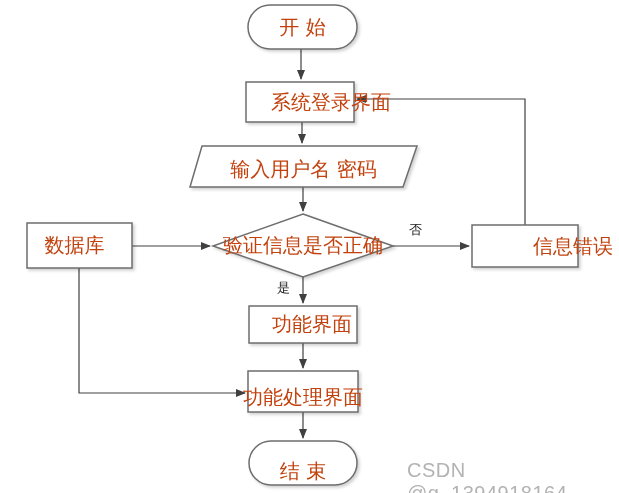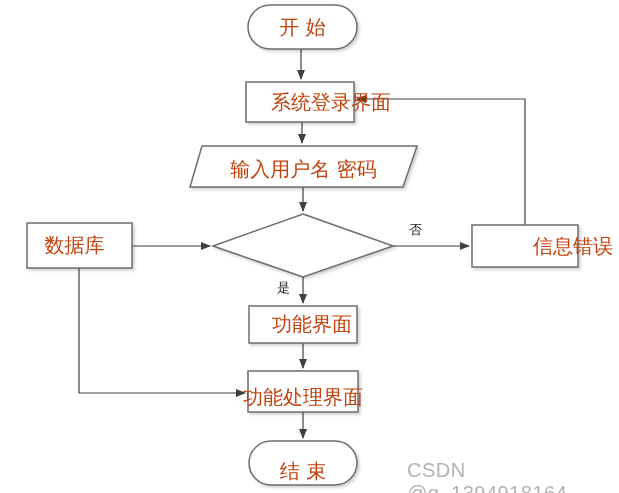--- a/index.html
+++ b/index.html
@@ -92,20 +92,21 @@
       <rect class="shape" x="472" y="225" width="106" height="42"></rect>
       <rect class="shape" x="249" y="306" width="108" height="37"></rect>
       <rect class="shape" x="248" y="371" width="110" height="41"></rect>
       <rect class="shape" x="249" y="441" width="108" height="44" rx="22" ry="22"></rect>
     </g>
   </svg>
 
   <div class="node-label" style="left:248px; top:5px;  width:109px; height:44px;">开 始</div>
   <div class="node-label" style="left:246px; top:82px; width:108px; height:40px;margin-left:31px;">系统登录界面</div>
   <div class="node-label" style="left:190px; top:146px; width:227px; height:47px;">输入用户名 密码</div>
+  <div class="node-label" style="left:213px; top:214px; width:180px; height:63px;">验证信息是否正确</div>
   <div class="node-label" style="left:27px;  top:223px; width:95px; height:45px;text-align:right;">数据库</div>
   <div class="node-label" style="left:472px; top:225px; width:106px; height:42px;padding-left:48px;">信息错误</div>
   <div class="node-label" style="left:258px; top:306px; width:108px; height:37px;">功能界面</div>
   <div class="node-label" style="left:248px; top:371px; width:110px; height:52px;">功能处理界面</div>
   <div class="node-label" style="left:249px; top:441px; width:108px; height:60px;">结 束</div>
 
   <div class="edge-label" style="left:277px; top:279px;">是</div>
   <div class="edge-label" style="left:409px; top:221px;">否</div>
 
   <div class="watermark">CSDN @q_1394918164</div>

